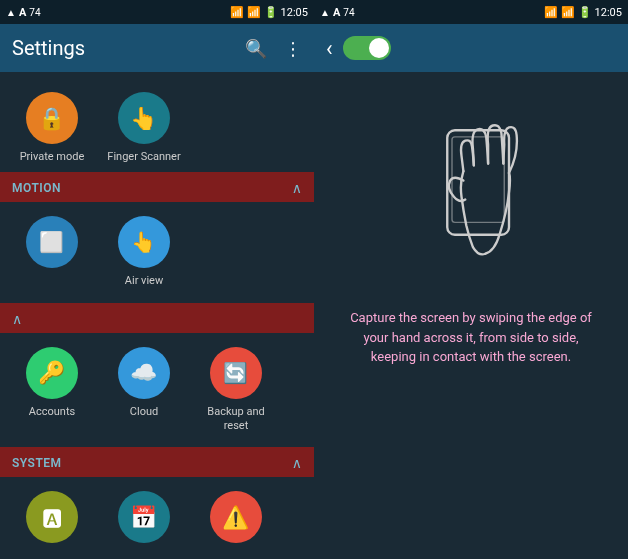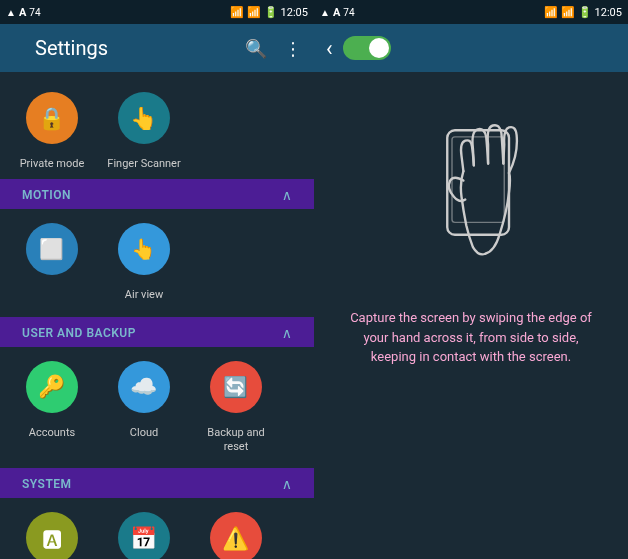--- a/index.html
+++ b/index.html
@@ -54,41 +54,40 @@
       display: flex;
       align-items: center;
       padding: 0 12px;
       flex-shrink: 0;
       justify-content: space-between;
     }
     .app-bar-title {
       color: #fff;
       font-size: 20px;
       font-weight: 400;
-      margin-left: 23px;
     }
     .app-bar-icons {
       display: flex;
       gap: 16px;
       align-items: center;
     }
     .app-bar-icon {
       color: #fff;
       font-size: 18px;
       cursor: pointer;
     }
 
     .settings-content {
       flex: 1;
       overflow: hidden;
     }
 
     .section-header {
-      background: #4c1d95;
-      padding: 8px 22px 6px;
+      background: #7f1d1d;
+      padding: 8px 12px 6px;
       display: flex;
       justify-content: space-between;
       align-items: center;
     }
     .section-header-text {
       color: #7ab8cc;
       font-size: 12px;
       font-weight: 600;
       letter-spacing: 0.5px;
     }
@@ -120,21 +119,20 @@
       align-items: center;
       justify-content: center;
       margin-bottom: 6px;
       font-size: 24px;
     }
     .settings-item-label {
       color: #ccc;
       font-size: 11px;
       text-align: center;
       line-height: 1.3;
-      margin-top: 7px;
     }
 
     
     .icon-orange { background: #e67e22; }
     .icon-teal { background: #1a7a8a; }
     .icon-blue { background: #2980b9; }
     .icon-light-blue { background: #3498db; }
     .icon-cloud { background: #3498db; }
     .icon-red-orange { background: #e74c3c; }
     .icon-dark-green { background: #2ecc71; }
@@ -284,21 +282,20 @@
       </div>
       <div class="settings-item">
         <div class="settings-item-icon icon-light-blue">
           <span style="color:#fff;font-size:20px;">👆</span>
         </div>
         <span class="settings-item-label">Air view</span>
       </div>
     </div>
 
     <div class="section-header">
-      <span class="section-header-text">USER AND BACKUP</span>
       <span class="section-chevron">∧</span>
     </div>
     <div class="settings-grid" style="padding-top:6px;padding-bottom:6px;">
       <div class="settings-item">
         <div class="settings-item-icon icon-dark-green">
           <span style="color:#fff;font-size:22px;">🔑</span>
         </div>
         <span class="settings-item-label">Accounts</span>
       </div>
       <div class="settings-item">

